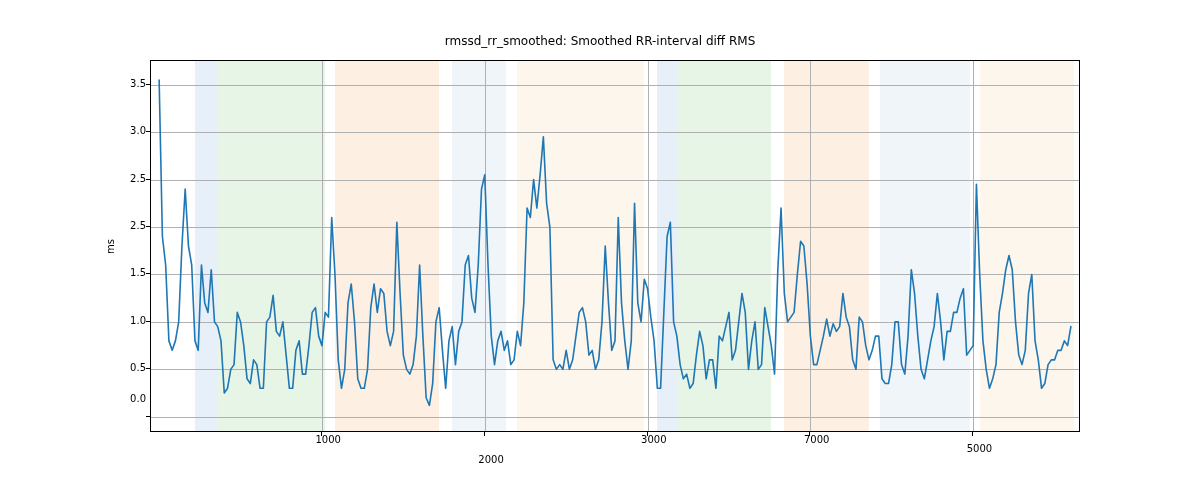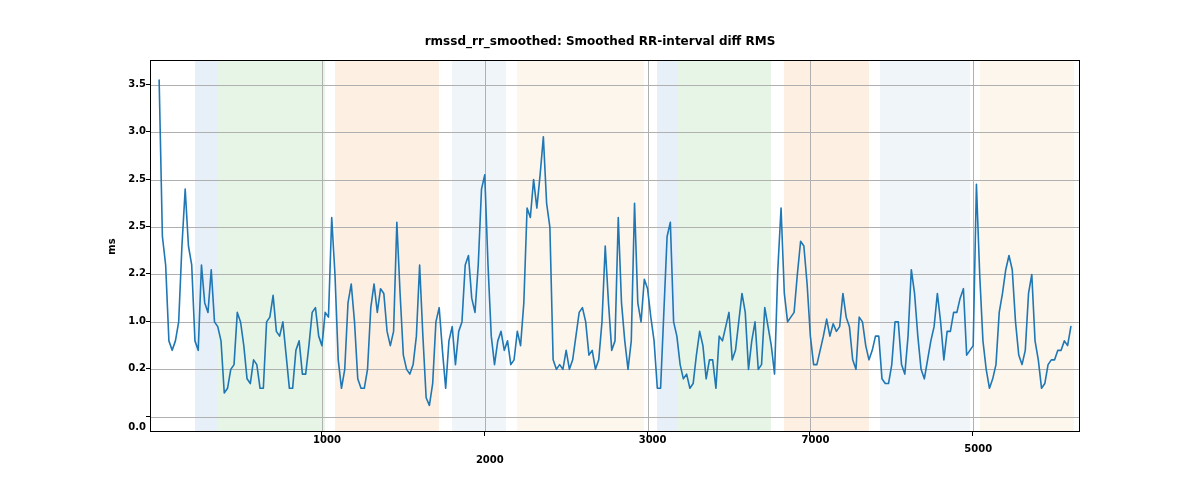--- a/index.html
+++ b/index.html
@@ -9,21 +9,20 @@
     height: 500px;
     background: #ffffff;
     font-family: "DejaVu Sans", Arial, sans-serif;
     font-size: 10px;
     color: #000000;
   }
   .figure {
     position: relative;
     width: 1042px;
     height: 500px;
-    font-weight: bold;
   }
   .title {
     position: absolute;
     left: 0;
     width: 1200px;
     top: 34px;
     text-align: center;
     font-size: 12px;
   }
   .axes {
@@ -167,27 +166,27 @@
       <div class="tick-x" style="left: 320.947px;">1000</div>
       <div class="tickmark-x" style="left: 320.947px;"></div>
       <div class="tick-x" style="left: 483.754px; margin-top: 20px;">2000</div>
       <div class="tickmark-x" style="left: 483.754px;"></div>
       <div class="tick-x" style="left: 646.561px;">3000</div>
       <div class="tickmark-x" style="left: 646.561px;"></div>
       <div class="tick-x" style="left: 809.368px;">7000</div>
       <div class="tickmark-x" style="left: 809.368px;"></div>
       <div class="tick-x" style="left: 972.175px; margin-top: 9px;">5000</div>
       <div class="tickmark-x" style="left: 972.175px;"></div>
-      <div class="tick-y" style="top: 427px;">0.0</div>
+      <div class="tick-y" style="top: 399px;">0.0</div>
       <div class="tickmark-y" style="top: 415.769px;"></div>
-      <div class="tick-y" style="top: 368.333px;">0.2</div>
+      <div class="tick-y" style="top: 368.333px;">0.5</div>
       <div class="tickmark-y" style="top: 368.333px;"></div>
       <div class="tick-y" style="top: 320.897px;">1.0</div>
       <div class="tickmark-y" style="top: 320.897px;"></div>
-      <div class="tick-y" style="top: 273.462px;">2.2</div>
+      <div class="tick-y" style="top: 273.462px;">1.5</div>
       <div class="tickmark-y" style="top: 273.462px;"></div>
       <div class="tick-y" style="top: 226.026px;">2.5</div>
       <div class="tickmark-y" style="top: 226.026px;"></div>
       <div class="tick-y" style="top: 178.59px;">2.5</div>
       <div class="tickmark-y" style="top: 178.59px;"></div>
       <div class="tick-y" style="top: 131.154px;">3.0</div>
       <div class="tickmark-y" style="top: 131.154px;"></div>
       <div class="tick-y" style="top: 83.7179px;">3.5</div>
       <div class="tickmark-y" style="top: 83.7179px;"></div>
     </div>

